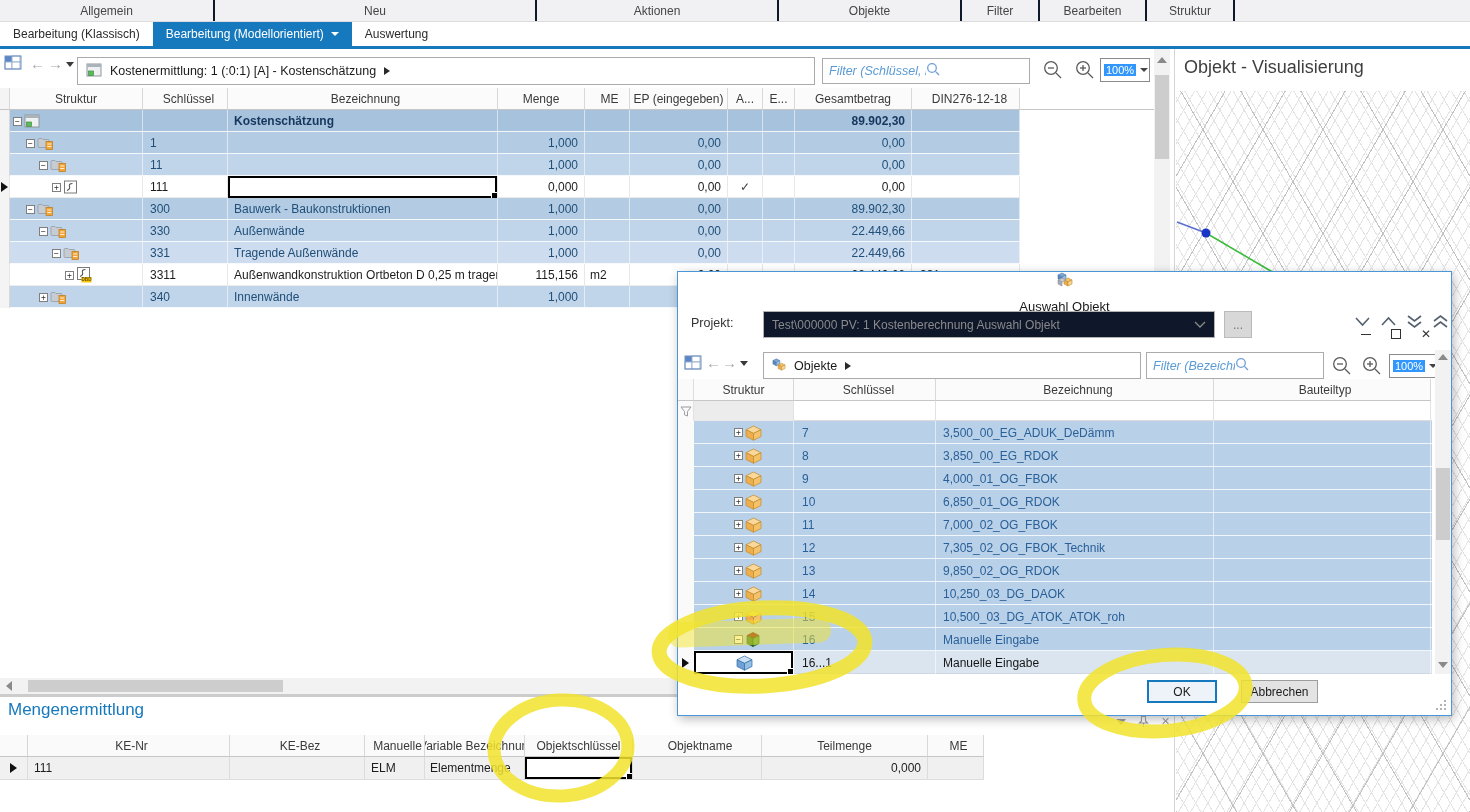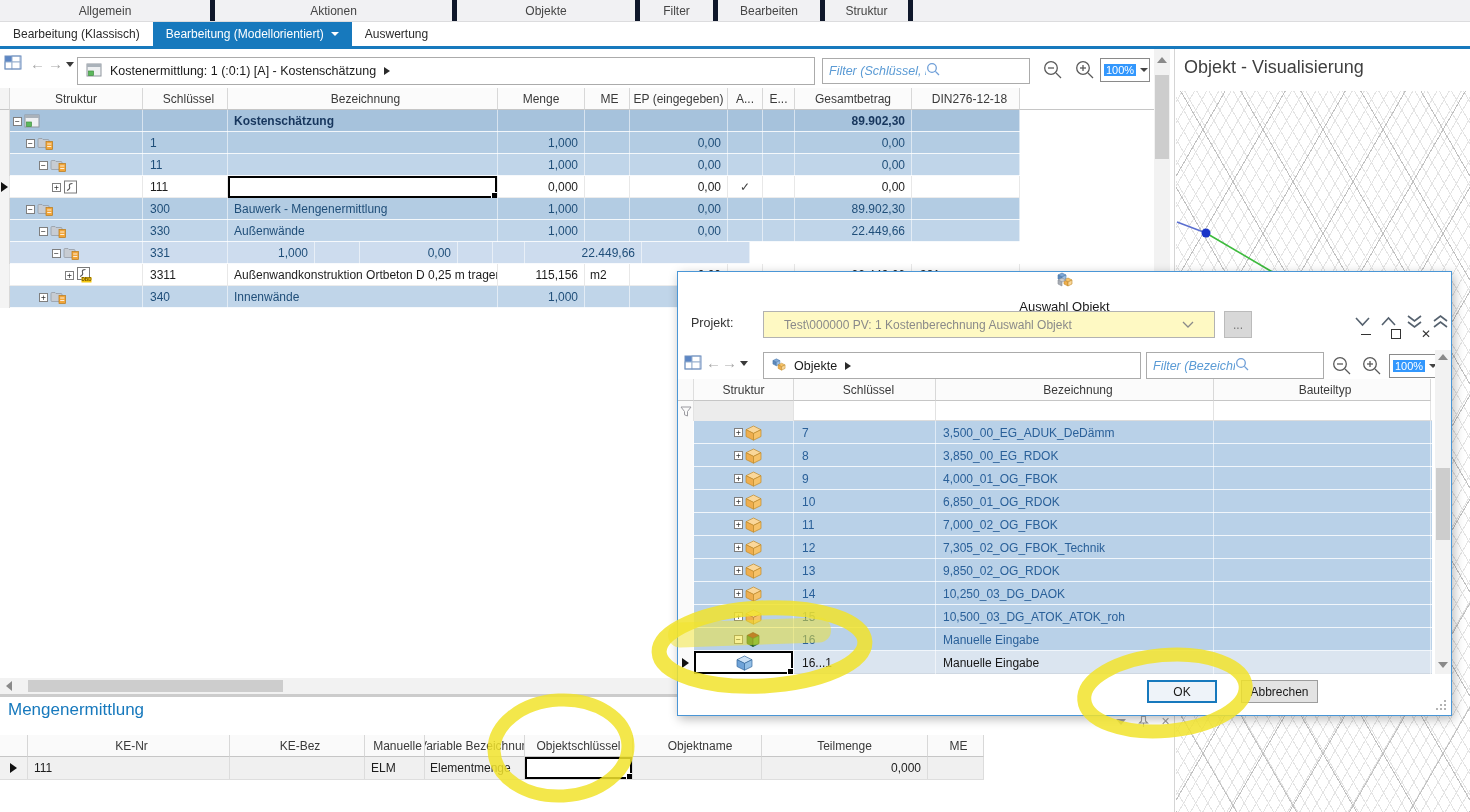--- a/index.html
+++ b/index.html
@@ -3,21 +3,21 @@
 <meta charset="utf-8">
 <style>
   * { box-sizing: border-box; margin: 0; padding: 0; }
   html,body { width:1470px; height:812px; overflow:hidden; background:#fff;
     font-family:"Liberation Sans", sans-serif; font-size:12px; color:#222; }
   .abs { position:absolute; }
   .nosel { user-select:none; }
 
   
   #ribbon { left:0; top:0; width:1470px; height:22px; background:#f1f1f3; border-bottom:1px solid #dcdcde; display:flex; }
-  .rgroup { height:100%; border-right:5px solid #0f172a; display:flex; align-items:center; justify-content:center; color:#454545; }
+  .rgroup { height:100%; border-right:2px solid #0f172a; display:flex; align-items:center; justify-content:center; color:#454545; }
   #tabrow { left:0; top:22px; width:1470px; height:24px; background:#fff; display:flex; }
   .tab { padding:10px 13px; height:24px; display:flex; align-items:center; gap:7px; color:#2b2b2b; cursor:default; }
   .tab.active { background:#1779bd; color:#fff; }
   .tab .dd { width:0; height:0; border-left:4px solid transparent; border-right:4px solid transparent; border-top:4px solid #fff; }
   #blueline { left:0; top:46px; width:1470px; height:3px; background:#1779bd; }
 
   
   #toolbar { left:0; top:49px; width:1156px; height:39px; background:#fff; }
   .navarrow { color:#a8a8a8; font-size:15px; line-height:28px; }
   .tinydd { width:0;height:0;border-left:4px solid transparent;border-right:4px solid transparent;border-top:5px solid #3a3a3a; }
@@ -86,22 +86,22 @@
 
   
   #dialog { left:677px; top:271px; width:775px; height:445px; background:#fff; border:1px solid #4a96d6;
     box-shadow:2px 3px 10px rgba(0,0,0,.28); z-index:40; }
   #dlg-titlebar { position:absolute; left:0; top:0; width:100%; height:32px; display:flex; align-items:center; padding:0 10px; gap:9px;flex-direction:column; }
   #dlg-title { font-size:13px; color:#1a1a1a; }
   .winbtn { width:30px; height:22px; display:flex; align-items:center; justify-content:center; color:#333; }
   .minline { width:10px; height:1px; background:#333; }
   .maxbox { width:10px; height:10px; border:1px solid #333; }
   #dlg-projekt-label { position:absolute; left:13px; top:44px; color:#333; font-size:12.5px; }
-  #dlg-projekt { position:absolute; left:85px; top:39px; width:452px; height:27px; background:#fef9c3; border:1px solid #b2b2b2;
-    display:flex; align-items:center; padding:0 20px; color:#8a8a8a; }
+  #dlg-projekt { position:absolute; left:85px; top:39px; width:452px; height:27px; background:#0f172a; border:1px solid #b2b2b2;
+    display:flex; align-items:center; padding:0 8px; color:#8a8a8a; }
   #dlg-projekt span { flex:1; white-space:nowrap; overflow:hidden; }
   #dlg-browse { position:absolute; left:546px; top:39px; width:28px; height:27px; background:#d8d8d8; border:1px solid #bbb;
     color:#777; display:flex; align-items:center; justify-content:center; }
   .dtable-row { display:flex; }
   .d-ind{width:16px;background:#fafafa;border-right:1px solid #dedede;justify-content:center;}
   .d-str{width:100px;} .d-key{width:142px;padding-left:8px;} .d-bez{width:278px;padding-left:7px;} .d-bau{width:217px;padding-left:6px;}
   .drow { height:23px; background:#b9d1e8; color:#2a6099; border-bottom:1px solid rgba(255,255,255,.8); }
   .drow .cell { height:23px; border-right:1px solid rgba(255,255,255,.55); }
   .drow.cur { background:#dbe5f0; color:#161616; border-bottom:1px solid #cfd8e2; }
   .dfilter { height:20px; background:#fff; border-bottom:1px solid #dcdcdc; }
@@ -111,20 +111,21 @@
   #btn-cancel { left:563px; top:408px; width:77px; height:23px; background:#e3e3e3; border:1px solid #9d9d9d; }
 
   #float-icons { left:1116px; top:715px; z-index:45; display:flex; gap:12px; align-items:center; color:#8a8a8a; }
   #anno { left:0; top:0; z-index:60; pointer-events:none; }
 </style>
 </head>
 <body>
 
 <div id="ribbon" class="abs nosel">
     <div class="rgroup" style="width: 215px;">Allgemein</div>
+    <div class="rgroup" style="width: 322px;">Neu</div>
     <div class="rgroup" style="width: 242px;">Aktionen</div>
     <div class="rgroup" style="width: 183px;">Objekte</div>
     <div class="rgroup" style="width: 78px;">Filter</div>
     <div class="rgroup" style="width: 107px;">Bearbeiten</div>
     <div class="rgroup" style="width: 88px;">Struktur</div>
   </div>
 
 <div id="tabrow" class="abs nosel">
     <div class="tab">
       <span>Bearbeitung (Klassisch)</span>
@@ -306,21 +307,21 @@
           <div class="icon16">
             <svg width="17" height="14" viewBox="0 0 17 14">
               <path d="M1 3.5q0-1 1-1h3l1 1h5q1 0 1 1v6q0 1-1 1H2q-1 0-1-1z" fill="#c7ccd3" stroke="#8f959d" stroke-width=".7"></path>
               <rect x="9" y="5.5" width="6.5" height="8" fill="#f2a63a" stroke="#b87818" stroke-width=".7"></rect>
               <line x1="10.2" y1="8" x2="14.3" y2="8" stroke="#fff" stroke-width=".8"></line>
               <line x1="10.2" y1="10.5" x2="14.3" y2="10.5" stroke="#fff" stroke-width=".8"></line>
             </svg>
           </div>
         </div>
         <div class="cell c-key">300</div>
-        <div class="cell c-bez">Bauwerk - Mengenermittlung</div>
+        <div class="cell c-bez">Bauwerk - Baukonstruktionen</div>
         <div class="cell c-men num">1,000</div>
         <div class="cell c-me"></div>
         <div class="cell c-ep num">0,00</div>
         <div class="cell c-a" style="color: rgb(68, 68, 68); font-weight: normal;"></div>
         <div class="cell c-e"></div>
         <div class="cell c-ges num">89.902,30</div>
         <div class="cell c-din"></div>
         <div class="cell c-fill"></div>
       </div>
       <div class="trow bluish" style="background: rgb(192, 213, 233);">
@@ -356,20 +357,21 @@
           <div class="icon16">
             <svg width="17" height="14" viewBox="0 0 17 14">
               <path d="M1 3.5q0-1 1-1h3l1 1h5q1 0 1 1v6q0 1-1 1H2q-1 0-1-1z" fill="#c7ccd3" stroke="#8f959d" stroke-width=".7"></path>
               <rect x="9" y="5.5" width="6.5" height="8" fill="#f2a63a" stroke="#b87818" stroke-width=".7"></rect>
               <line x1="10.2" y1="8" x2="14.3" y2="8" stroke="#fff" stroke-width=".8"></line>
               <line x1="10.2" y1="10.5" x2="14.3" y2="10.5" stroke="#fff" stroke-width=".8"></line>
             </svg>
           </div>
         </div>
         <div class="cell c-key">331</div>
+        <div class="cell c-bez">Tragende Außenwände</div>
         <div class="cell c-men num">1,000</div>
         <div class="cell c-me"></div>
         <div class="cell c-ep num">0,00</div>
         <div class="cell c-a" style="color: rgb(68, 68, 68); font-weight: normal;"></div>
         <div class="cell c-e"></div>
         <div class="cell c-ges num">22.449,66</div>
         <div class="cell c-din"></div>
         <div class="cell c-fill"></div>
       </div>
       <div class="trow light">

